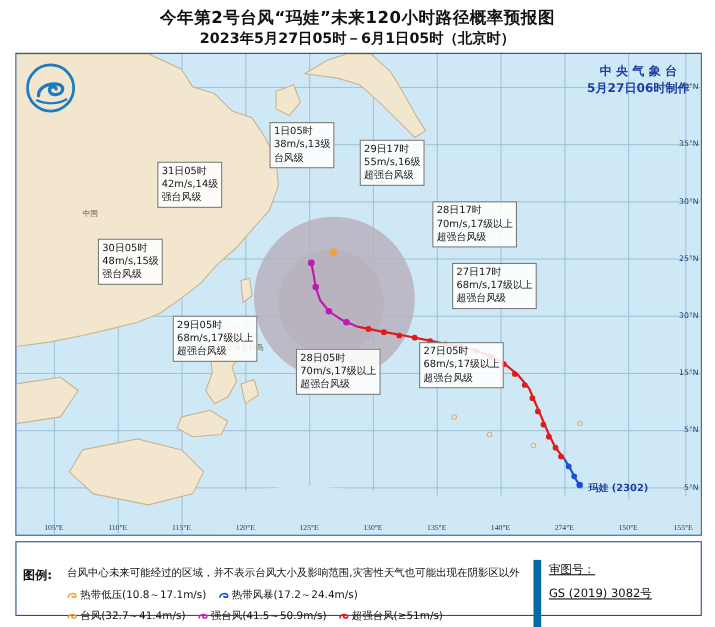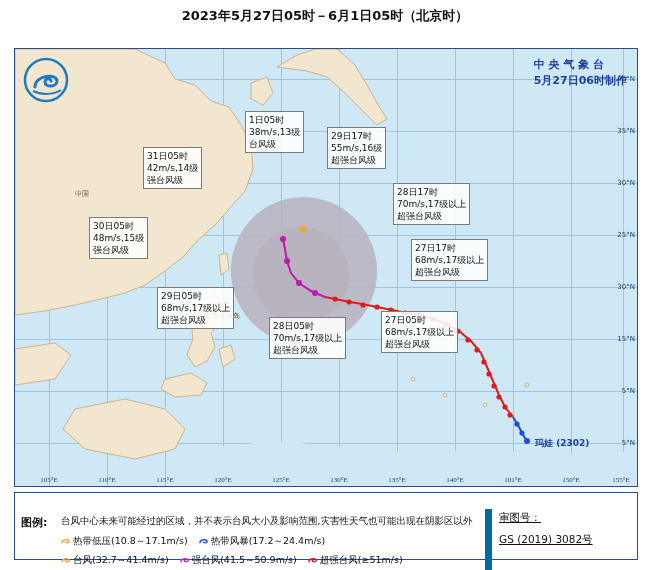--- a/index.html
+++ b/index.html
@@ -39,21 +39,21 @@
   .tick-bottom{bottom:2px;transform:translateX(-50%);font-family:Liberation Serif, serif;}
   .tick-right{right:2px;transform:translateY(-50%);}
   .land-label{
     position:absolute;font-size:7px;color:#6b5a3a;white-space:nowrap;
   }
   
   .logo{
     position:absolute;left:8px;top:8px;width:46px;height:46px;
   }
   .org-block{
-    position:absolute;right:10px;top:8px;text-align:left;
+    position:absolute;right:10px;top:8px;text-align:center;
     color:#1f3fa0;font-size:11px;font-weight:bold;line-height:16px;
   }
   .org-block .o2{color:#1f3fa0;}
   
   .cone{
     position:absolute;
     background:#b7b2bd;
     opacity:.85;
     border-radius:50%;
   }
@@ -98,20 +98,21 @@
     position:absolute;left:470px;top:0;right:0;height:100%;
   }
   .lr-line{
     position:absolute;left:14px;font-size:10.5px;color:#111;text-decoration:underline;
   }
 </style>
 </head>
 <body>
 
 <div class="title-block">
+  <div class="title-main">今年第2号台风“玛娃”未来120小时路径概率预报图</div>
   <div class="title-sub">2023年5月27日05时－6月1日05时（北京时）</div>
 </div>
 
 <div class="map-frame">
   <div class="ocean"></div>
 
   <div class="grid-v" style="left:34px"></div>
   <div class="grid-v" style="left:92px"></div>
   <div class="grid-v" style="left:150px"></div>
   <div class="grid-v" style="left:208px"></div>
@@ -278,21 +279,21 @@
   <div class="storm-name" style="left:520px;top:388px">玛娃 (2302)</div>
 
   <div class="tick-lab tick-bottom" style="left:34px">105°E</div>
   <div class="tick-lab tick-bottom" style="left:92px">110°E</div>
   <div class="tick-lab tick-bottom" style="left:150px">115°E</div>
   <div class="tick-lab tick-bottom" style="left:208px">120°E</div>
   <div class="tick-lab tick-bottom" style="left:266px">125°E</div>
   <div class="tick-lab tick-bottom" style="left:324px">130°E</div>
   <div class="tick-lab tick-bottom" style="left:382px">135°E</div>
   <div class="tick-lab tick-bottom" style="left:440px">140°E</div>
-  <div class="tick-lab tick-bottom" style="left:498px">101°E</div>
+  <div class="tick-lab tick-bottom" style="left:498px">274°E</div>
   <div class="tick-lab tick-bottom" style="left:556px">150°E</div>
   <div class="tick-lab tick-bottom" style="left:606px">155°E</div>
 
   <div class="tick-lab tick-right" style="top:30px">40°N</div>
   <div class="tick-lab tick-right" style="top:82px">35°N</div>
   <div class="tick-lab tick-right" style="top:134px">30°N</div>
   <div class="tick-lab tick-right" style="top:186px">25°N</div>
   <div class="tick-lab tick-right" style="top:238px">30°N</div>
   <div class="tick-lab tick-right" style="top:290px">15°N</div>
   <div class="tick-lab tick-right" style="top:342px">5°N</div>

